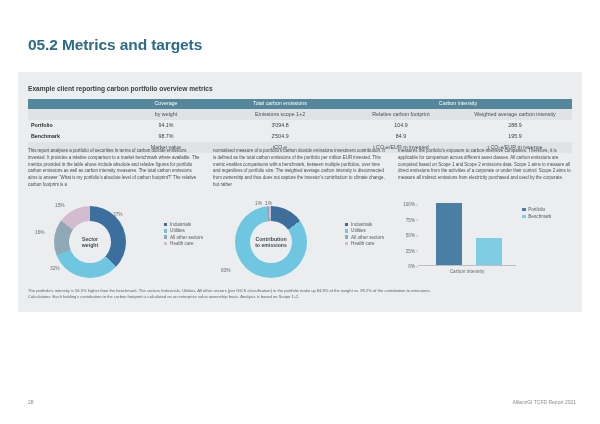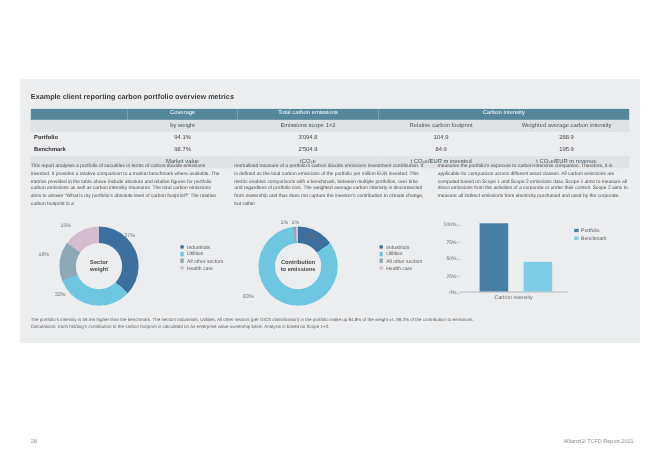--- a/index.html
+++ b/index.html
@@ -122,20 +122,21 @@
 
   
   .pg-num { position: absolute; left: 28px; top: 399px; font-size: 5px; color: #8a8a8a; }
   .pg-src { position: absolute; right: 24px; top: 399px; font-size: 5px; color: #8a8a8a; }
 </style>
 </head>
 <body>
 
 <div class="page">
 
+  <div class="page-title">05.2 Metrics and targets</div>
 
   <div class="card">
 
     <div class="card-title">Example client reporting carbon portfolio overview metrics</div>
 
     <div class="tbl">
       <table>
         <colgroup>
           <col style="width:88px">
             <col style="width:100px">

